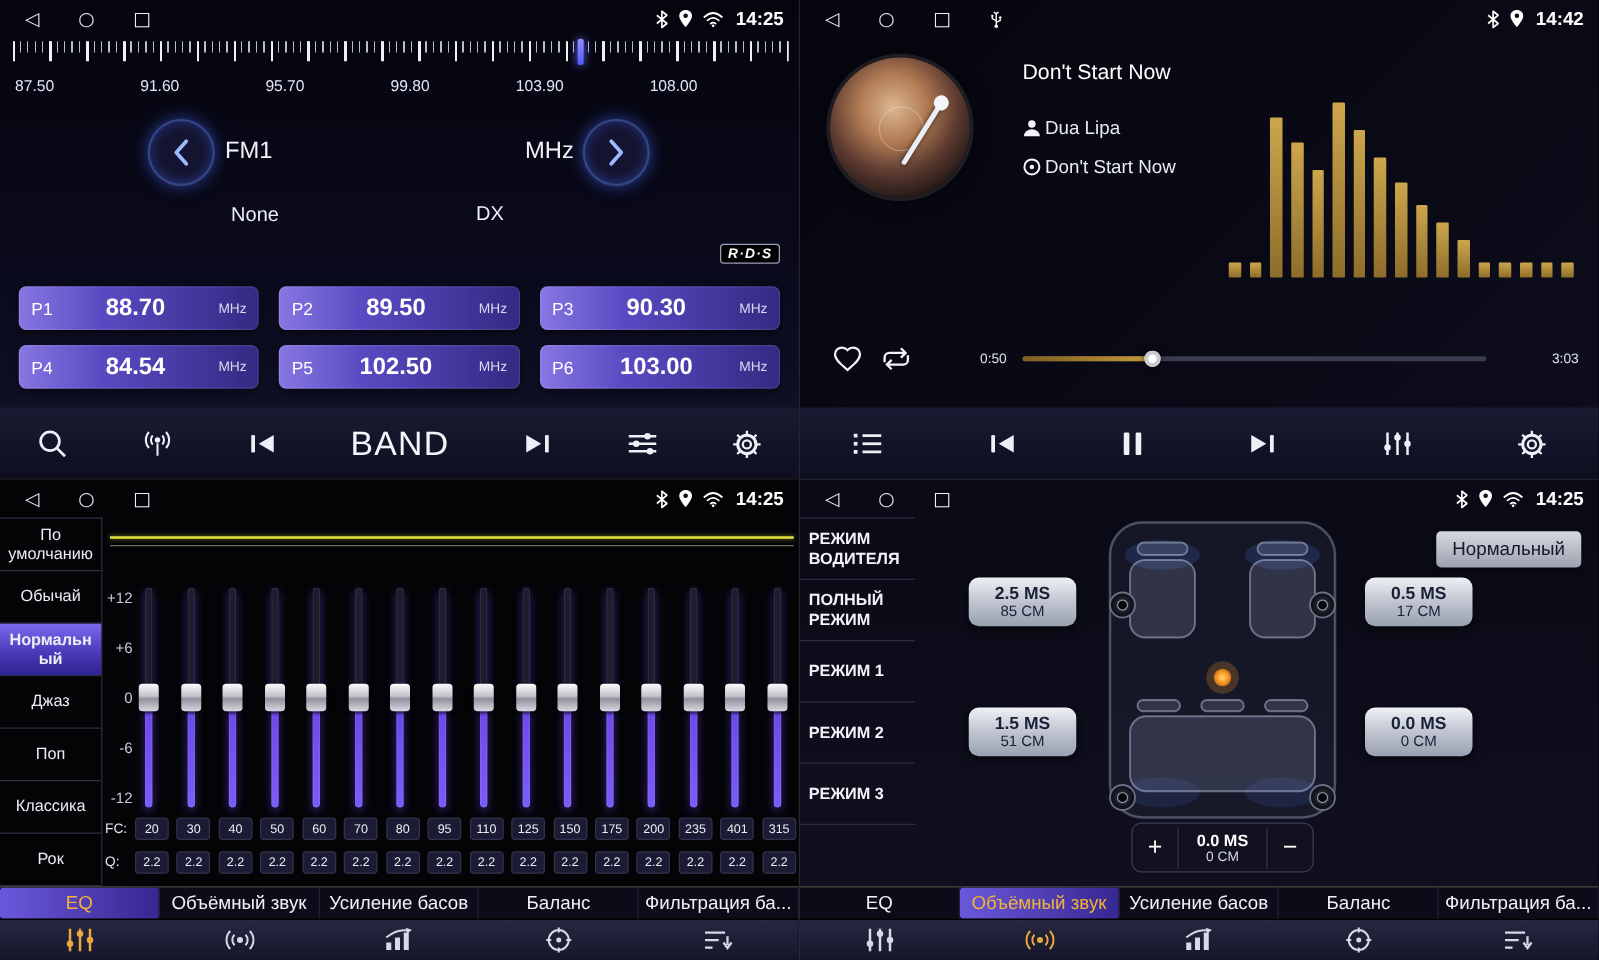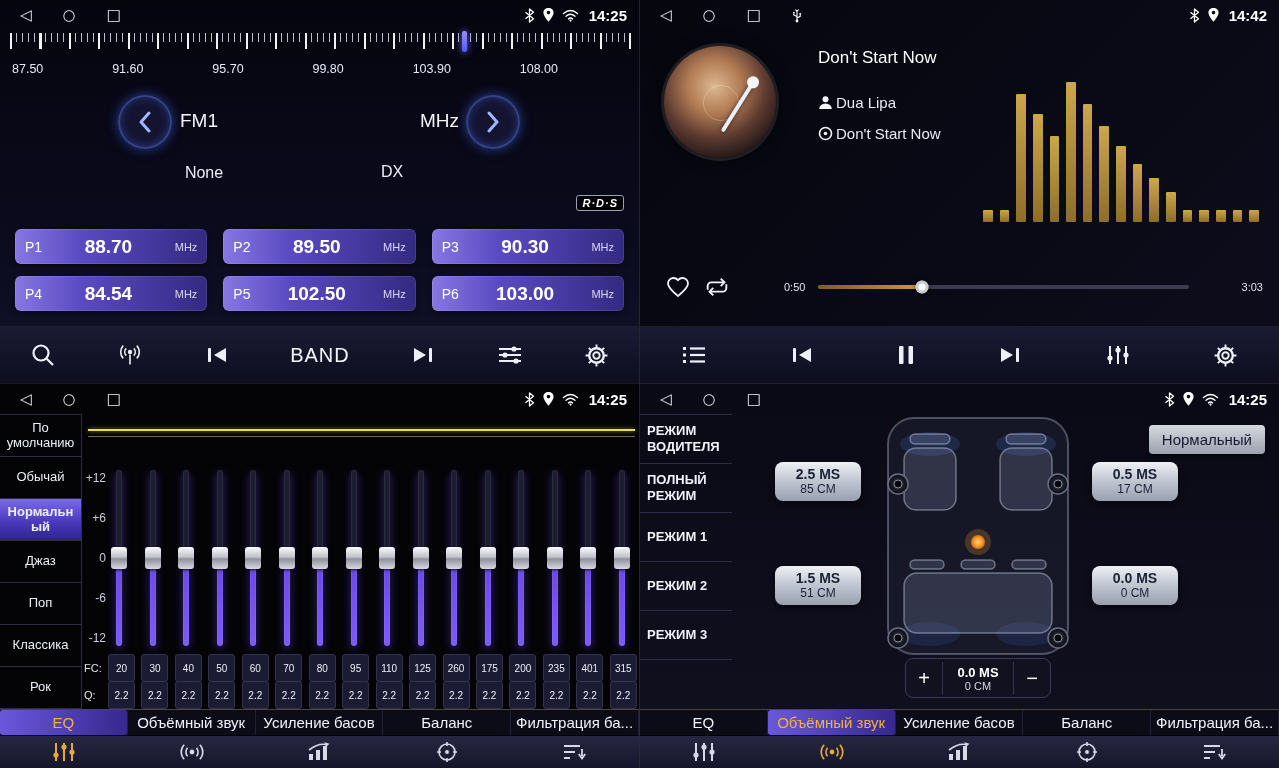--- a/index.html
+++ b/index.html
@@ -47,21 +47,21 @@
     grid-template-columns:repeat(3,1fr); gap:12px 16px; }
   .preset { height:35px; border-radius:6px; display:flex; align-items:center; padding:0 10px;
     background:linear-gradient(90deg,#8677e2 0%,#5a4ac2 35%,#332a82 100%);
     box-shadow:inset 0 0 0 1px rgba(255,255,255,0.10), 0 2px 5px rgba(0,0,0,0.5); }
   .preset-id { font-size:14px; color:#ffffff; }
   .preset-freq { flex:1; text-align:center; font-size:19px; font-weight:bold; }
   .preset-unit { font-size:11px; color:#d9d9f2; }
   .media-toolbar { position:absolute; left:0; right:0; bottom:0; height:57px; display:flex; align-items:center;
     justify-content:space-around; background:linear-gradient(180deg,#1a1a32,#0e0e20); border-top:1px solid rgba(255,255,255,0.06); }
   .tb-icon { color:#eef0f8; display:flex; align-items:center; justify-content:center; }
-  .band-btn { font-size:20px; letter-spacing:1px; color:#f4f5fb; }
+  .band-btn { font-size:27px; letter-spacing:1px; color:#f4f5fb; }
 
   
   .album { position:absolute; left:24px; top:46px; width:112px; height:112px; border-radius:50%;
     background:radial-gradient(circle at 45% 36%,#dcb891 0%,#b27c54 28%,#5c3a30 55%,#1d1414 80%,#000 100%);
     box-shadow:0 0 0 3px rgba(255,255,255,0.10), 0 0 16px rgba(0,0,0,0.85); }
   .album::before { content:""; position:absolute; left:50%; top:50%; width:34px; height:34px; margin:-17px 0 0 -17px;
     border-radius:50%; border:1px solid rgba(255,255,255,0.25); }
   .tonearm { position:absolute; left:86px; top:38px; width:4px; height:56px; background:#eceef5; border-radius:2px;
     transform:rotate(32deg); transform-origin:top center; box-shadow:0 0 4px rgba(0,0,0,0.6); }
   .tonearm::before { content:""; position:absolute; left:-4px; top:-8px; width:12px; height:12px; border-radius:50%; background:#f5f6fa; }
@@ -94,21 +94,21 @@
   .eq-slider { position:relative; width:22px; }
   .eq-track { position:absolute; left:50%; transform:translateX(-50%); top:0; bottom:0; width:6px; border-radius:3px;
     background:linear-gradient(180deg,#1d1d30 0%,#1d1d30 50%,#6a48e8 52%,#7c5cf8 100%);
     box-shadow:0 3px 8px rgba(110,80,255,0.45), inset 0 0 0 1px rgba(255,255,255,0.07); }
   .eq-handle { position:absolute; left:50%; transform:translateX(-50%); top:calc(50% - 11px); width:16px; height:22px; border-radius:3px;
     background:linear-gradient(180deg,#fbfbfd 0%,#c2c3cc 45%,#90919c 55%,#d8d9e0 100%); box-shadow:0 1px 3px rgba(0,0,0,0.85); }
   .pill-row { position:absolute; left:84px; right:2px; display:flex; align-items:center; }
   .pill-row.fc { top:270px; } .pill-row.q { top:297px; }
   .row-label { width:24px; font-size:11px; color:#e2e4ee; }
   .pill-strip { flex:1; display:flex; justify-content:space-between; }
-  .value-pill { width:27px; height:28px; border-radius:3px; background:#1b1b34; border:1px solid #32324e;
+  .value-pill { width:27px; height:18px; border-radius:3px; background:#1b1b34; border:1px solid #32324e;
     color:#eceef6; font-size:10px; display:flex; align-items:center; justify-content:center; }
 
   
   .audio-tabs { position:absolute; left:0; right:0; bottom:33px; height:26px; display:flex; background:#0c0c18;
     border-top:1px solid rgba(200,180,120,0.35); }
   .audio-tab { flex:1; display:flex; align-items:center; justify-content:center; font-size:15px; color:#f1f2f8;
     border-right:1px solid #20203a; white-space:nowrap; overflow:hidden; }
   .audio-tab.active { background:linear-gradient(90deg,#6a58dc,#37278f); color:#f2b23a; border-radius:3px; }
   .audio-icons { position:absolute; left:0; right:0; bottom:0; height:33px; display:flex;
     background:linear-gradient(180deg,#272742,#15152a); border-top:1px solid #000; }
@@ -549,21 +549,21 @@
           <div class="value-pill">20</div>
           <div class="value-pill">30</div>
           <div class="value-pill">40</div>
           <div class="value-pill">50</div>
           <div class="value-pill">60</div>
           <div class="value-pill">70</div>
           <div class="value-pill">80</div>
           <div class="value-pill">95</div>
           <div class="value-pill">110</div>
           <div class="value-pill">125</div>
-          <div class="value-pill">260</div>
+          <div class="value-pill">150</div>
           <div class="value-pill">175</div>
           <div class="value-pill">200</div>
           <div class="value-pill">235</div>
           <div class="value-pill">401</div>
           <div class="value-pill">315</div>
         </div>
     </div>
     <div class="pill-row q">
       <span class="row-label">Q:</span>
       <div class="pill-strip">

